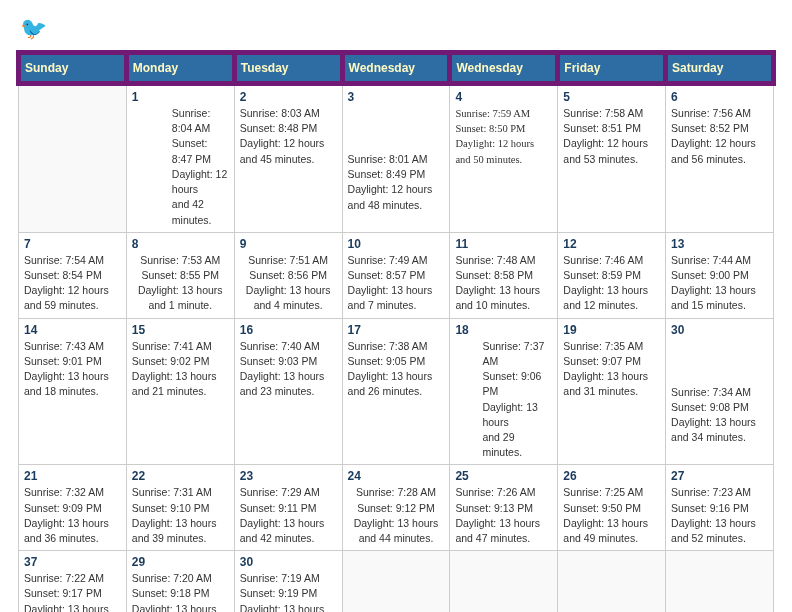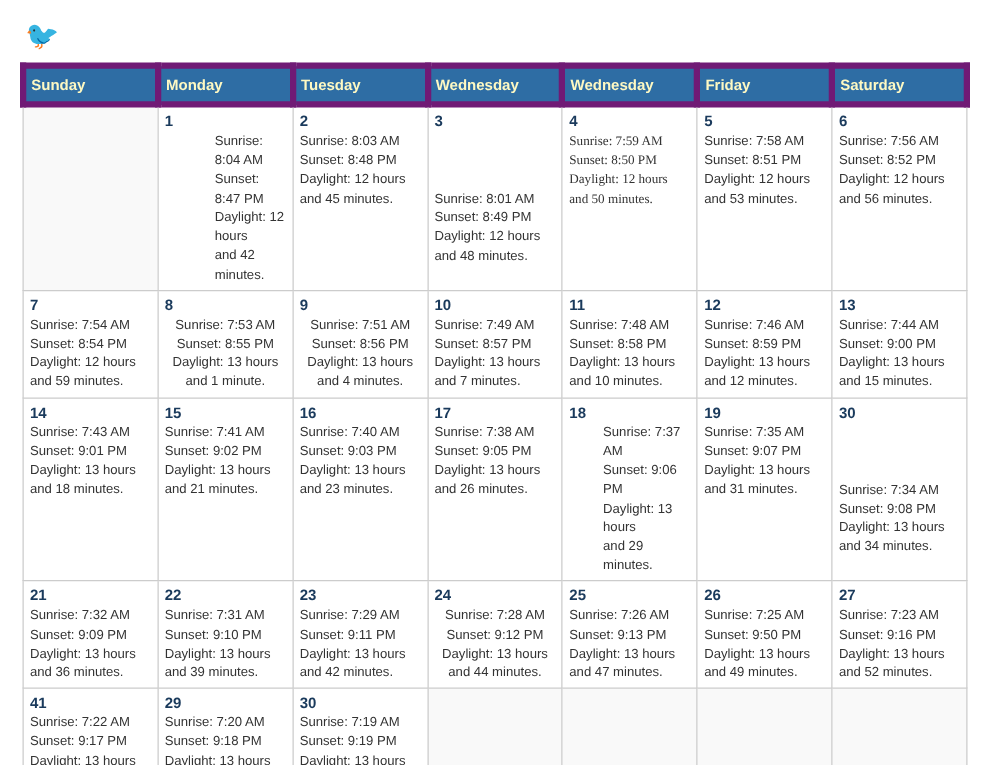--- a/index.html
+++ b/index.html
@@ -311,21 +311,21 @@
         <td>
           <span class="day-number">27</span>
           <div class="day-info" style="white-space: pre-line;">Sunrise: 7:23 AM
 Sunset: 9:16 PM
 Daylight: 13 hours
 and 52 minutes.</div>
         </td>
       </tr>
       <tr>
         <td>
-          <span class="day-number">41</span>
+          <span class="day-number">37</span>
           <div class="day-info" style="white-space: pre-line;">Sunrise: 7:22 AM
 Sunset: 9:17 PM
 Daylight: 13 hours
 and 54 minutes.</div>
         </td>
         <td>
           <span class="day-number">29</span>
           <div class="day-info" style="white-space: pre-line;">Sunrise: 7:20 AM
 Sunset: 9:18 PM
 Daylight: 13 hours

